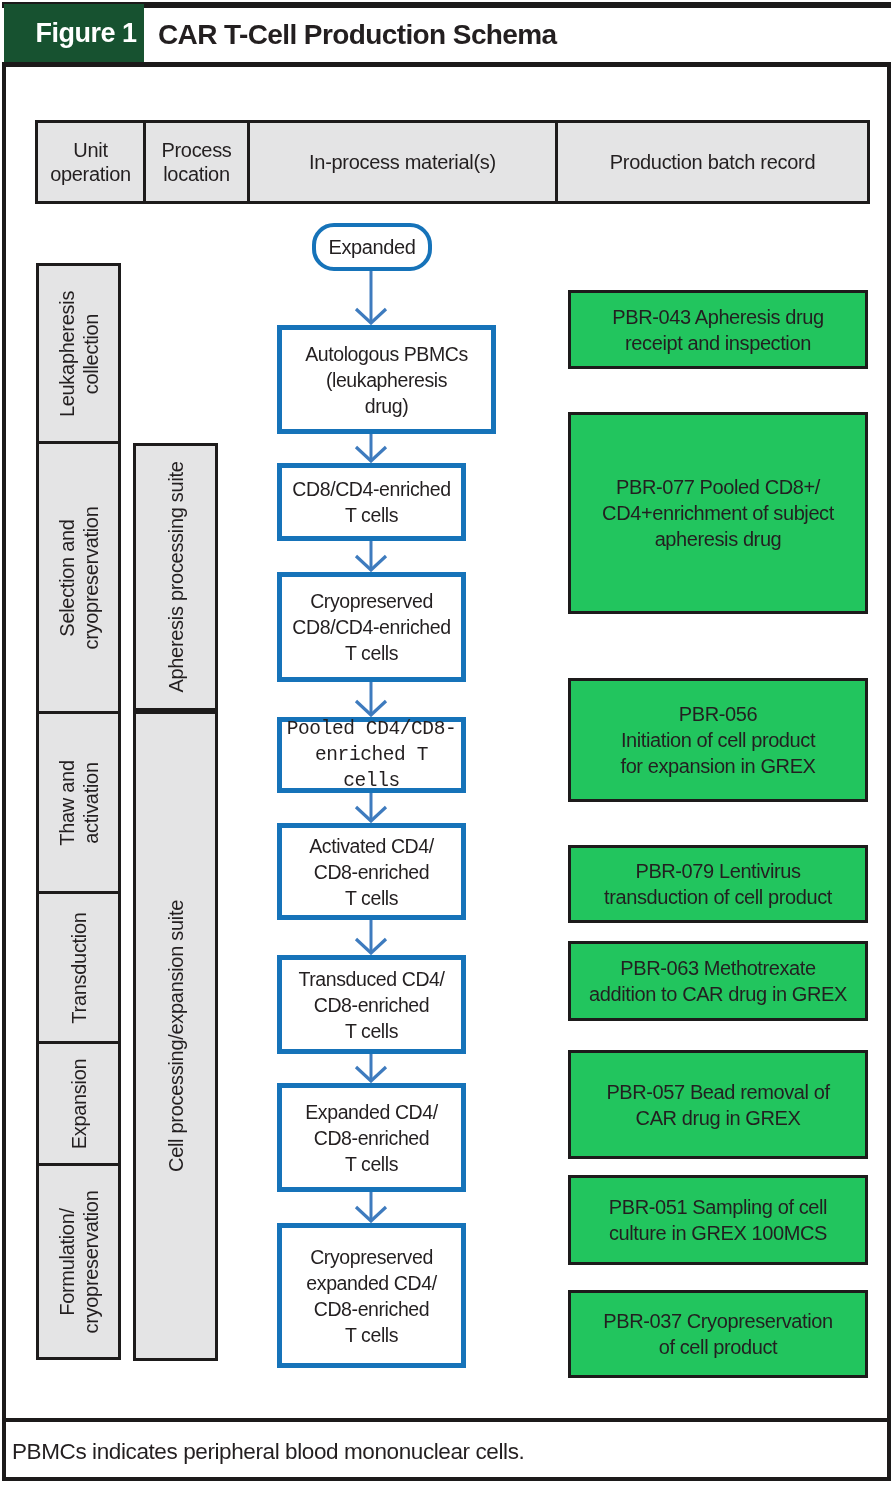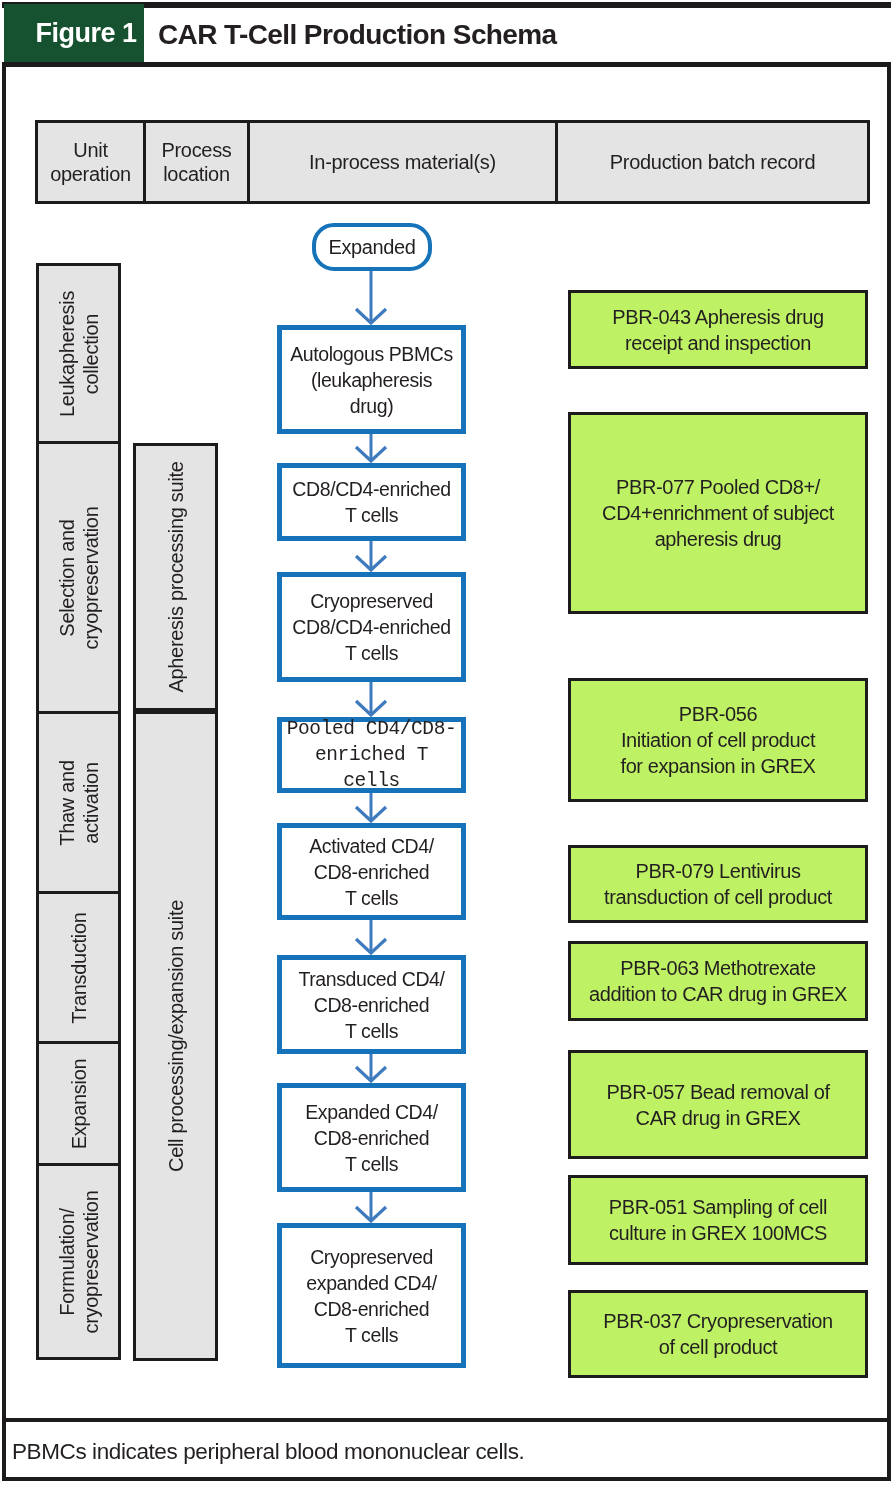--- a/index.html
+++ b/index.html
@@ -36,21 +36,21 @@
   }
   
   .fbox{
     background:#ffffff;border:5px solid #1673b9;
     display:flex;align-items:center;justify-content:center;text-align:center;
     font-size:19.5px;line-height:26px;white-space:pre-line;letter-spacing:-0.4px;
   }
   .subject{border-width:4px;border-radius:22px;font-size:20px;}
   
   .pbr{
-    background:#bef264;border:3px solid #1d1b1b;
+    background:#22c55e;border:3px solid #1d1b1b;
     display:flex;align-items:center;justify-content:center;text-align:center;
     font-size:20px;line-height:26px;white-space:pre-line;letter-spacing:-0.4px;
   }
   .arrow{line-height:0;}
   
   .footband{
     border-top:4px solid #1c1a1a;display:flex;align-items:center;
     padding-left:10px;font-size:22.5px;letter-spacing:-0.4px;
   }
 </style>
@@ -147,21 +147,21 @@
         <path d="M3 13 L18 27 L33 13" fill="none" stroke="#3e7bbe" stroke-width="3.2"></path>
       </svg>
   </div>
   <div class="abs arrow" style="left:353px;top:1192px;">
     <svg width="36" height="31">
         <line x1="18" y1="0" x2="18" y2="28" stroke="#3e7bbe" stroke-width="3"></line>
         <path d="M3 15 L18 29 L33 15" fill="none" stroke="#3e7bbe" stroke-width="3.2"></path>
       </svg>
   </div>
 
-  <div class="abs fbox" style="left:277px;top:325px;width:189px;height:109px;">Autologous PBMCs
+  <div class="abs fbox" style="left:277px;top:325px;width:219px;height:109px;">Autologous PBMCs
 (leukapheresis
 drug)</div>
   <div class="abs fbox" style="left:277px;top:463px;width:189px;height:78px;">CD8/CD4-enriched
 T cells</div>
   <div class="abs fbox" style="left:277px;top:572px;width:189px;height:110px;">Cryopreserved
 CD8/CD4-enriched
 T cells</div>
   <div class="abs fbox" style="left:277px;top:717px;width:189px;height:76px;font-family:Liberation Mono, monospace;">Pooled CD4/CD8-
 enriched T cells</div>
   <div class="abs fbox" style="left:277px;top:823px;width:189px;height:97px;">Activated CD4/

